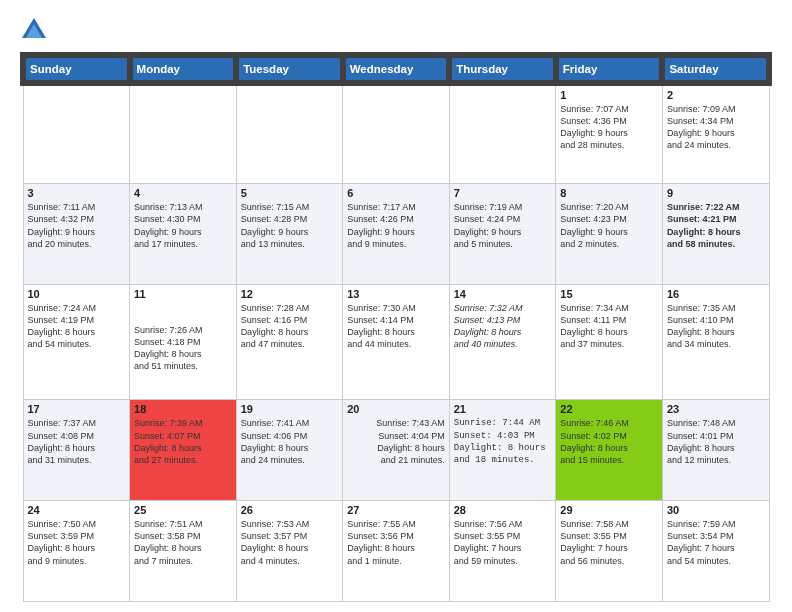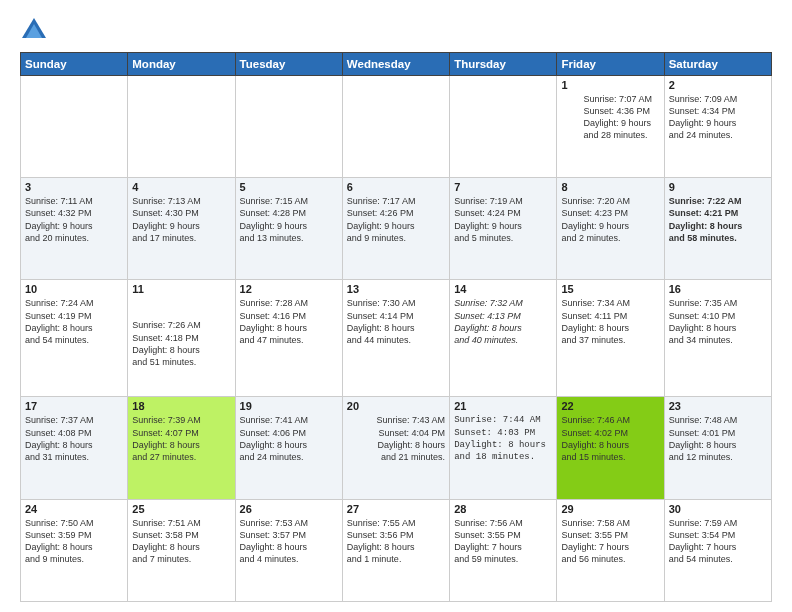--- a/index.html
+++ b/index.html
@@ -66,21 +66,21 @@
       width: 100%;
       table-layout: fixed;
     }
     .calendar th {
       background: #2a6db5;
       color: #fff;
       font-size: 11.5px;
       font-weight: bold;
       padding: 5px 4px;
       text-align: left;
-      border: 1px solid #404040;
+      border: 6px solid #404040;
     }
     .calendar td {
       border: 1px solid #ccc;
       vertical-align: top;
       padding: 3px 4px;
       font-size: 9.5px;
       color: #333;
       background: #fff;
       height: 80px;
     }
@@ -138,21 +138,21 @@
     </thead>
     <tbody id="calendar-body">
     <tr>
           <td class="empty"></td>
           <td class="empty"></td>
           <td class="empty"></td>
           <td class="empty"></td>
           <td class="empty"></td>
           <td>
             <span class="day-num">1</span>
-            <div class="day-info" style="white-space: pre-line; margin-left: 22px;">Sunrise: 7:07 AM
+            <div class="day-info" style="white-space: pre-line;">Sunrise: 7:07 AM
 Sunset: 4:36 PM
 Daylight: 9 hours
 and 28 minutes.</div>
           </td>
           <td>
             <span class="day-num">2</span>
             <div class="day-info" style="white-space: pre-line;">Sunrise: 7:09 AM
 Sunset: 4:34 PM
 Daylight: 9 hours
 and 24 minutes.</div>
@@ -261,21 +261,21 @@
           </td>
         </tr>
         <tr>
           <td style="background: rgb(240, 244, 248);">
             <span class="day-num">17</span>
             <div class="day-info" style="white-space: pre-line;">Sunrise: 7:37 AM
 Sunset: 4:08 PM
 Daylight: 8 hours
 and 31 minutes.</div>
           </td>
-          <td style="background: #bef264;">
+          <td style="background: #ef4444;">
             <span class="day-num">18</span>
             <div class="day-info" style="white-space: pre-line;">Sunrise: 7:39 AM
 Sunset: 4:07 PM
 Daylight: 8 hours
 and 27 minutes.</div>
           </td>
           <td style="background: rgb(240, 244, 248);">
             <span class="day-num">19</span>
             <div class="day-info" style="white-space: pre-line;">Sunrise: 7:41 AM
 Sunset: 4:06 PM

